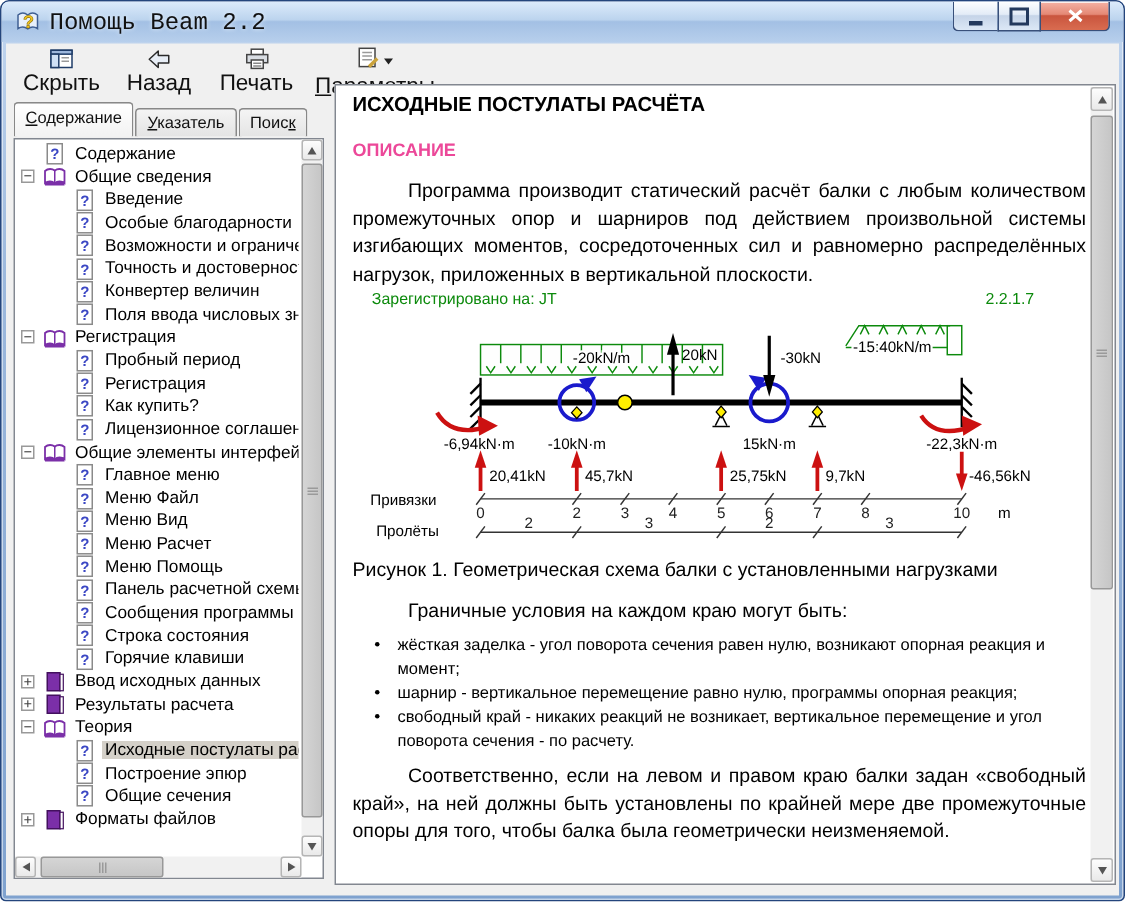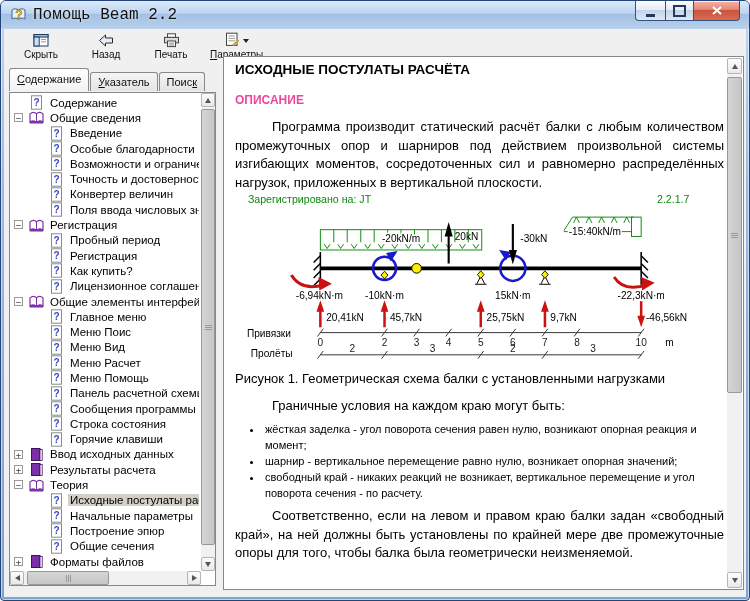--- a/index.html
+++ b/index.html
@@ -18,21 +18,21 @@
   .wbtn.max{width:27px;}
   .wbtn.close{width:45px;border-radius:0 0 4px 0;border-left:none;
     background:linear-gradient(#f5b3a6,#e48875 45%,#c9553e 50%,#d96c50);}
   .glyph-min{width:9px;height:3px;background:#23395d;margin-top:9px;}
   .glyph-max{width:9px;height:8px;border:2px solid #23395d;background:transparent;}
   
   .client{position:absolute;left:3px;top:28px;width:742px;height:568px;background:#f0f0f0;}
   
   .toolbar{position:absolute;left:0;top:0;right:0;height:34px;display:flex;align-items:flex-start;padding-left:10px;}
   .tbtn{display:flex;flex-direction:column;align-items:center;justify-content:flex-start;min-width:52px;height:33px;
-    margin-right:11px;font-size:10px;color:#111;border:1px solid transparent;border-radius:2px;}
+    margin-right:11px;font-size:15px;color:#111;border:1px solid transparent;border-radius:2px;}
   .tbtn .ticox{height:17px;margin-top:2px;display:flex;align-items:center;}
   .tlbl{margin-top:0px;white-space:nowrap;}
   .dd{display:inline-block;width:0;height:0;border-left:3px solid transparent;border-right:3px solid transparent;border-top:4px solid #222;margin-left:3px;vertical-align:3px;}
   
   .leftpane{position:absolute;left:5px;top:38px;width:207px;bottom:11px;}
   .tabs{position:absolute;left:0;top:2px;height:22px;display:flex;align-items:flex-end;z-index:3;}
   .tab{font-size:11px;color:#111;border:1px solid #888;border-bottom:none;border-radius:3px 3px 0 0;
     background:linear-gradient(#f4f4f4,#e4e4e4);padding:3px 7px 2px 7px;height:13px;margin-right:1px;white-space:nowrap;}
   .tab.active{background:linear-gradient(#ffffff,#f2f2f2);height:16px;padding-top:4px;position:relative;z-index:4;}
   
@@ -276,21 +276,21 @@
             <div class="trow lvl1">
               <svg class="ticon">
                 <use href="#icon-topic"></use>
               </svg>
               <span class="tlabel">Главное меню</span>
             </div>
             <div class="trow lvl1">
               <svg class="ticon">
                 <use href="#icon-topic"></use>
               </svg>
-              <span class="tlabel">Меню Поис</span>
+              <span class="tlabel">Меню Файл</span>
             </div>
             <div class="trow lvl1">
               <svg class="ticon">
                 <use href="#icon-topic"></use>
               </svg>
               <span class="tlabel">Меню Вид</span>
             </div>
             <div class="trow lvl1">
               <svg class="ticon">
                 <use href="#icon-topic"></use>
@@ -346,26 +346,20 @@
               <svg class="ticon">
                 <use href="#icon-book-open"></use>
               </svg>
               <span class="tlabel">Теория</span>
             </div>
             <div class="trow lvl1 sel">
               <svg class="ticon">
                 <use href="#icon-topic"></use>
               </svg>
               <span class="tlabel">Исходные постулаты расчёта</span>
-            </div>
-            <div class="trow lvl1">
-              <svg class="ticon">
-                <use href="#icon-topic"></use>
-              </svg>
-              <span class="tlabel">Начальные параметры</span>
             </div>
             <div class="trow lvl1">
               <svg class="ticon">
                 <use href="#icon-topic"></use>
               </svg>
               <span class="tlabel">Построение эпюр</span>
             </div>
             <div class="trow lvl1">
               <svg class="ticon">
                 <use href="#icon-topic"></use>
@@ -589,21 +583,21 @@
                 <text x="279.20000000000005" y="165.5" text-anchor="middle" class="ticklbl">2</text>
                 <text x="362.20000000000005" y="165.5" text-anchor="middle" class="ticklbl">3</text>
               </g>
           </svg>
         </div>
 
         <p class="caption">Рисунок 1. Геометрическая схема балки с установленными нагрузками</p>
         <p class="ind intro">Граничные условия на каждом краю могут быть:</p>
         <ul class="blist">
             <li>жёсткая заделка - угол поворота сечения равен нулю, возникают опорная реакция и момент;</li>
-            <li>шарнир - вертикальное перемещение равно нулю, возникает опорная значений;</li>
+            <li>шарнир - вертикальное перемещение равно нулю, программы опорная реакция;</li>
             <li>свободный край - никаких реакций не возникает, вертикальное перемещение и угол поворота сечения - по расчету.</li>
           </ul>
         <p class="just ind">Соответственно, если на левом и правом краю балки задан «свободный край», на ней должны быть установлены по крайней мере две промежуточные опоры для того, чтобы балка была геометрически неизменяемой.</p>
 
       </div>
 
       <div class="sb" style="right:1px;top:1px;bottom:1px;width:15px;">
         <div class="btn" style="left:0;top:0;width:15px;height:16px;">
             <span class="tri-up"></span>
           </div>

